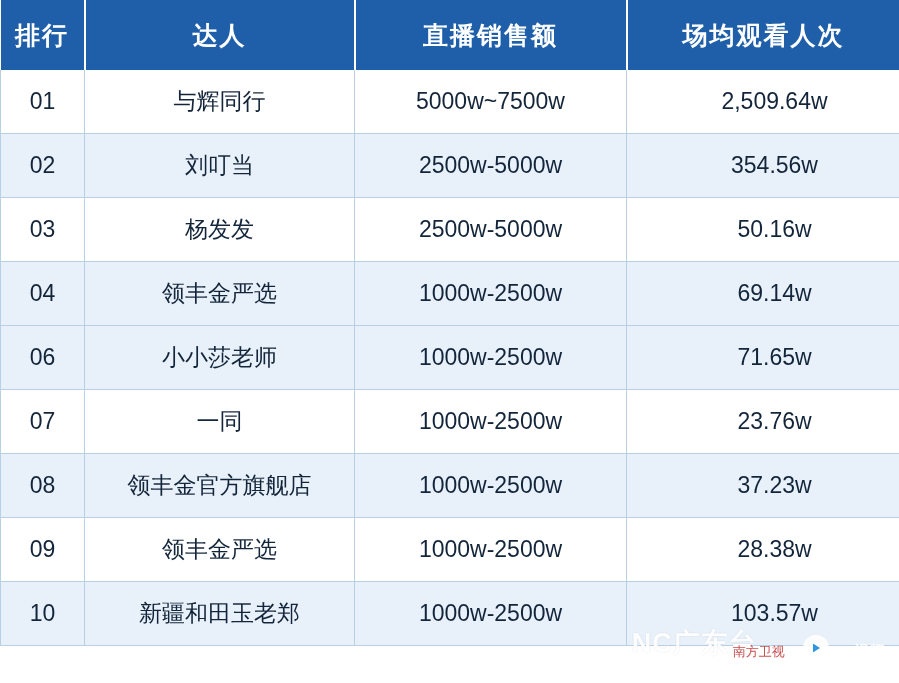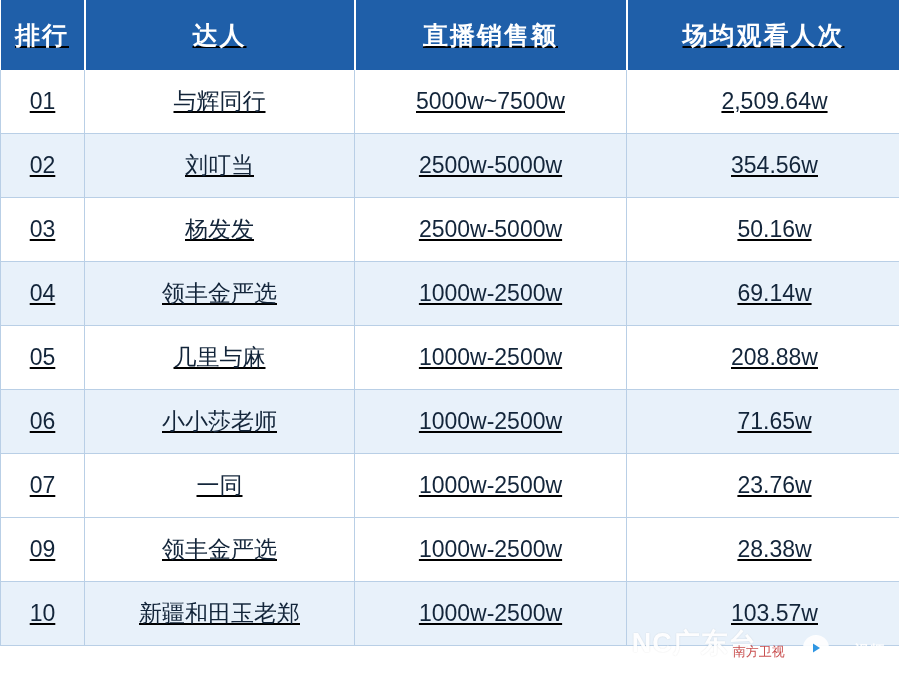--- a/index.html
+++ b/index.html
@@ -11,21 +11,20 @@
     height: 683px;
     background: #ffffff;
     font-family: "Liberation Sans", sans-serif;
     overflow: hidden;
     position: relative;
   }
   .table-wrap {
     width: 899px;
     height: 683px;
     position: relative;
-    text-decoration: underline;
   }
   table.rank-table {
     border-collapse: collapse;
     width: 899px;
     table-layout: fixed;
   }
   table.rank-table col.c0 { width: 84px; }
   table.rank-table col.c1 { width: 270px; }
   table.rank-table col.c2 { width: 272px; }
   table.rank-table col.c3 { width: 273px; }
@@ -147,37 +146,37 @@
         <td class="col-name">杨发发</td>
         <td class="col-sales">2500w-5000w</td>
         <td class="col-views">50.16w</td>
       </tr>
       <tr class="even">
         <td class="col-rank">04</td>
         <td class="col-name">领丰金严选</td>
         <td class="col-sales">1000w-2500w</td>
         <td class="col-views">69.14w</td>
       </tr>
-      <tr class="odd">
-        <td class="col-rank">05</td>
-        <td class="col-name">几里与麻</td>
-        <td class="col-sales">1000w-2500w</td>
-        <td class="col-views">208.88w</td>
-      </tr>
       <tr class="even">
         <td class="col-rank">06</td>
         <td class="col-name">小小莎老师</td>
         <td class="col-sales">1000w-2500w</td>
         <td class="col-views">71.65w</td>
       </tr>
       <tr class="odd">
         <td class="col-rank">07</td>
         <td class="col-name">一同</td>
         <td class="col-sales">1000w-2500w</td>
         <td class="col-views">23.76w</td>
+      </tr>
+      <tr class="even">
+        <td class="col-rank">08</td>
+        <td class="col-name">领丰金官方旗舰店</td>
+        <td class="col-sales">1000w-2500w</td>
+        <td class="col-views">37.23w</td>
       </tr>
       <tr class="odd">
         <td class="col-rank">09</td>
         <td class="col-name">领丰金严选</td>
         <td class="col-sales">1000w-2500w</td>
         <td class="col-views">28.38w</td>
       </tr>
       <tr class="even">
         <td class="col-rank">10</td>
         <td class="col-name">新疆和田玉老郑</td>

